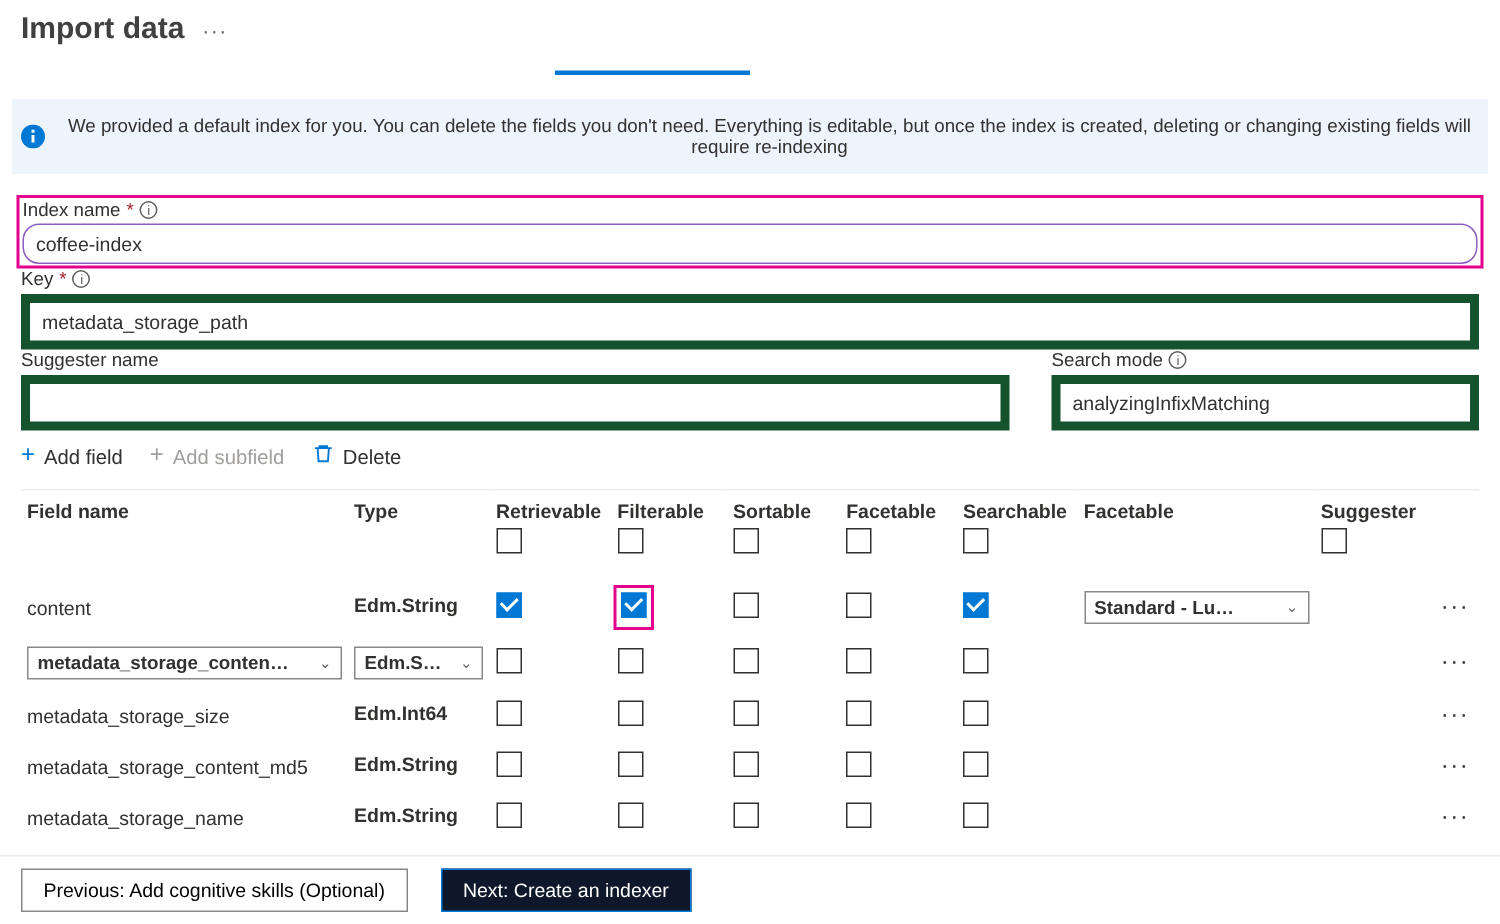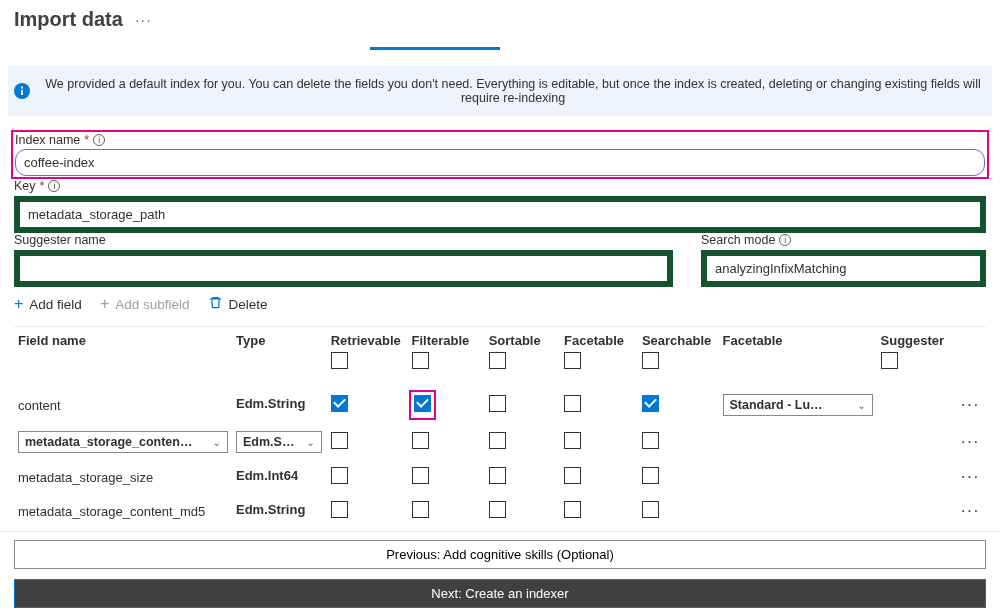--- a/index.html
+++ b/index.html
@@ -55,23 +55,23 @@
 .chk.checked::after { content: ""; position: absolute; left: 4px; top: 0px; width: 5px; height: 9px; border: solid #fff; border-width: 0 2px 2px 0; transform: rotate(45deg); }
 .chk-highlight { display: inline-block; border: 2px solid #e3008c; padding: 3px; margin: -3px; }
 
 .type-dd { display: inline-flex; align-items: center; justify-content: space-between; border: 1px solid #8a8886; padding: 3px 6px; width: 210px; font-size: 12.5px; cursor: pointer; background: #fff; }
 .type-dd.small { width: 86px; }
 .type-dd.analyzer { width: 150px; }
 .chev { font-size: 10px; color: #605e5c; }
 
 .row-more { font-size: 16px; letter-spacing: 1px; color: #323130; cursor: pointer; }
 
-.footer-bar { position: absolute; left: 0; right: 0; bottom: 0; border-top: 1px solid #edebe9; padding: 8px 14px; display: flex; gap: 10px; background: #fff; flex-direction: column; }
+.footer-bar { position: absolute; left: 0; right: 0; bottom: 0; border-top: 1px solid #edebe9; padding: 8px 14px; display: flex; gap: 22px; background: #fff; }
 .btn { padding: 6px 14px; font-size: 13px; border: 1px solid #8a8886; background: #fff; cursor: pointer; }
-.btn.primary { background: #404040; border-color: #0078d4; color: #fff; }
+.btn.primary { background: #0f172a; border-color: #0078d4; color: #fff; }
 
 .ellipsis { white-space: nowrap; overflow: hidden; text-overflow: ellipsis; font-weight: bold; }
 </style>
 </head>
 <body>
 
 <div class="page-header">
   <div class="page-title">Import data</div>
   <div class="more-dots">···</div>
 </div>

